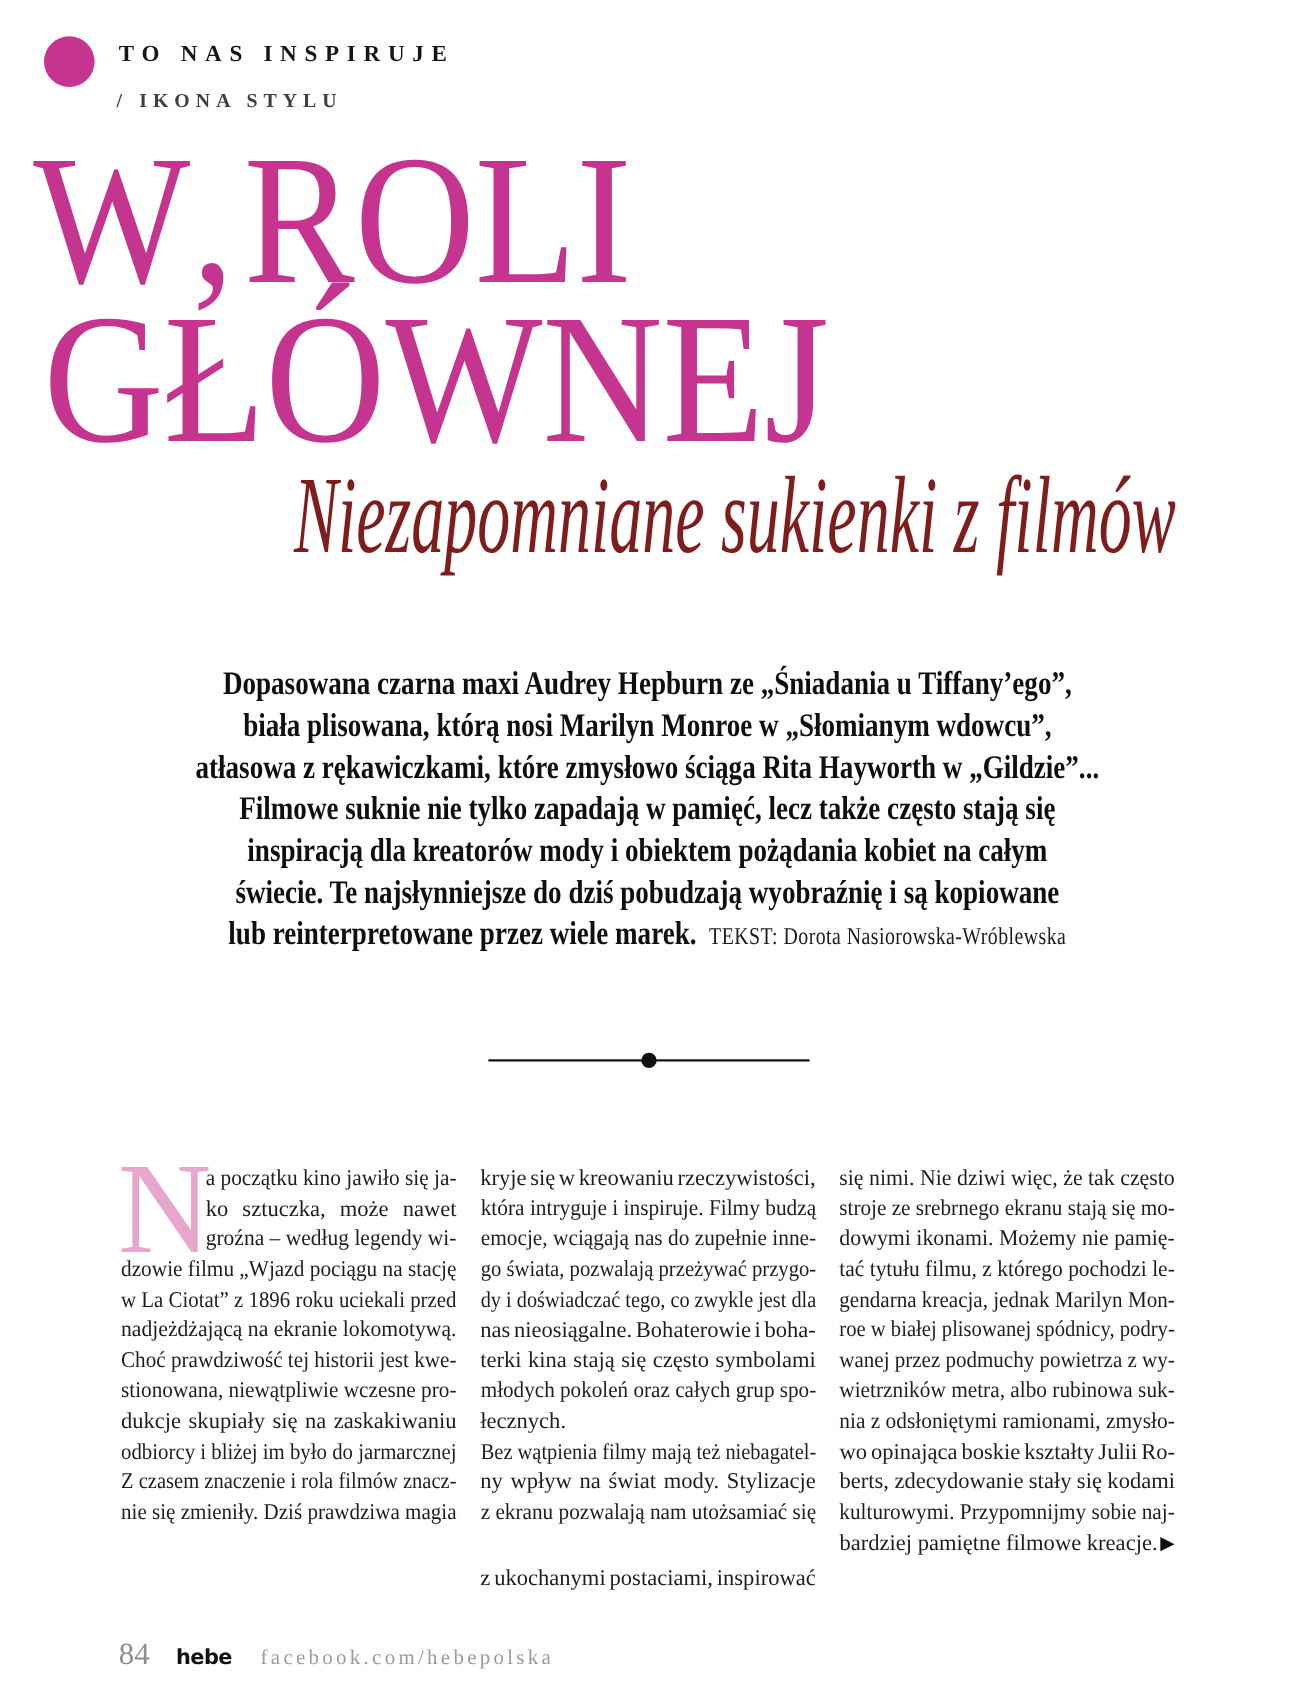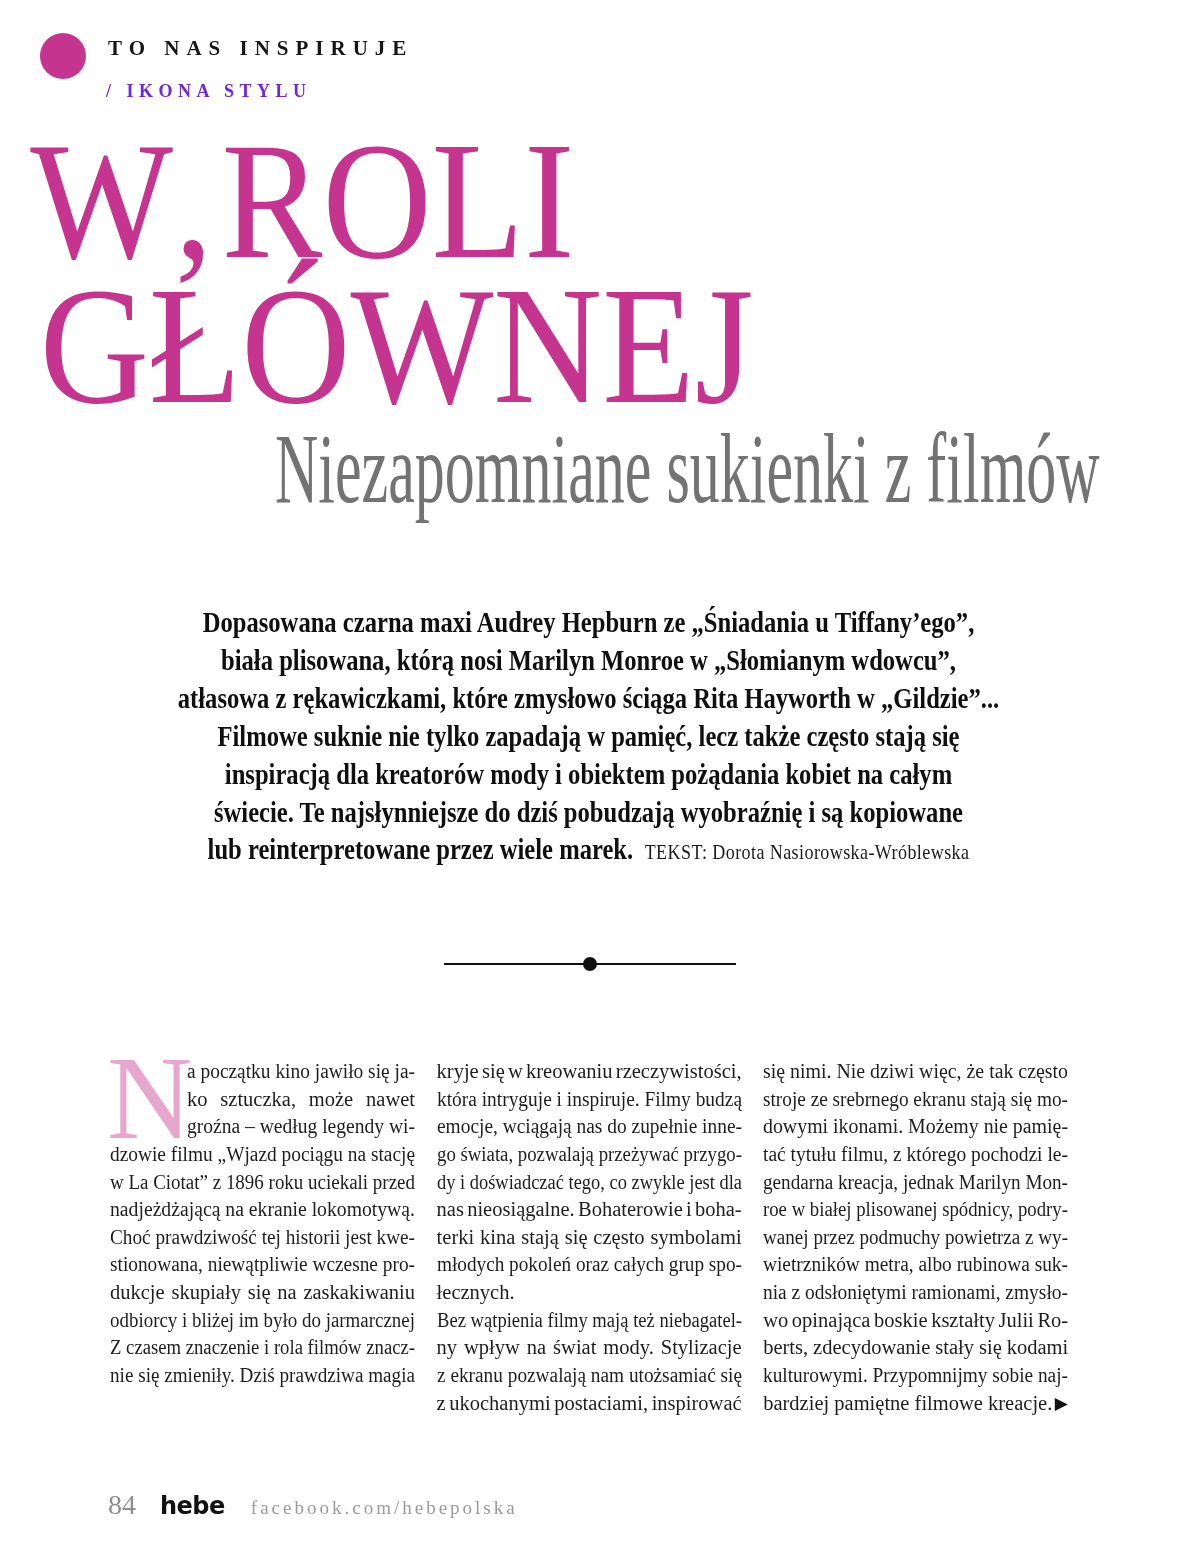--- a/index.html
+++ b/index.html
@@ -19,21 +19,21 @@
   }
   
   .headline{
     position:absolute;left:0;top:128px;width:100%;
     font-size:168px;line-height:145px;font-weight:400;
   }
   .headline .hl{display:inline-block;transform:scaleX(0.9);transform-origin:50% 50%;white-space:nowrap;}
   .headline .comma{display:inline-block;margin:0 10px 0 2px;}
   .subtitle{
     position:absolute;left:0;top:419px;width:100%;text-align:center;
-    font-size:100px;line-height:100px;color:#737373;
+    font-size:100px;line-height:100px;font-style:italic;color:#7f1d1d;
   }
   .subtitle .hl{display:inline-block;transform:scaleX(0.60);transform-origin:50% 50%;white-space:nowrap;}
   
   .intro{
     position:absolute;left:0;top:603px;width:100%;text-align:center;
     font-size:30px;line-height:37.9px;font-weight:700;color:#0f0f0f;
     transform:scaleX(0.82);transform-origin:50% 0;
   }
   .byline{font-size:22px;font-weight:400;margin-left:14px;letter-spacing:0.5px;color:#1a1a1a;}
   
@@ -50,31 +50,31 @@
     position:absolute;left:-3px;top:-18px;font-size:118px;line-height:118px;
     font-weight:400;
   }
   .lastline{display:flex;align-items:center;}
   .arrow{margin-left:auto;font-size:17px;color:#111;line-height:1;
     font-family:"DejaVu Sans",sans-serif;}
   
   .footer{position:absolute;left:108px;top:1489px;display:flex;align-items:baseline;}
   .page-num{font-size:28px;color:#8e8e8e;}
   .logo{font-family:"DejaVu Sans","Liberation Sans",sans-serif;font-weight:700;
-    font-size:24px;color:#111;margin-left:24px;letter-spacing:-0.5px;}
+    font-size:19px;color:#111;margin-left:24px;letter-spacing:-0.5px;}
   .fburl{font-size:19px;color:#9a9a9a;letter-spacing:3px;margin-left:26px;}
 </style>
 </head>
 <body>
 
 <div class="page">
 
   <div class="brand-dot" style="background: rgb(197, 53, 143);"></div>
   <div class="eyebrow-section">TO NAS INSPIRUJE</div>
-  <div class="eyebrow-sub" style="color: #6d28d9;">/ IKONA STYLU</div>
+  <div class="eyebrow-sub" style="color: #404040;">/ IKONA STYLU</div>
 
   <div class="headline" style="color: rgb(197, 53, 143);">
     <div><span class="hl"><span>W</span><span class="comma">,</span><span>ROLI</span></span></div>
     <div><span class="hl">GŁÓWNEJ</span></div>
   </div>
 
   <div class="subtitle"><span class="hl">Niezapomniane sukienki z filmów</span></div>
 
   <div class="intro">
     <div>Dopasowana czarna maxi Audrey Hepburn ze „Śniadania u Tiffany’ego”,</div>
@@ -115,21 +115,21 @@
       <div class="bl"><span style="transform: scaleX(0.9467);">emocje, wciągają nas do zupełnie inne-</span></div>
       <div class="bl"><span style="transform: scaleX(0.916002);">go świata, pozwalają przeżywać przygo-</span></div>
       <div class="bl"><span style="transform: scaleX(0.898959);">dy i doświadczać tego, co zwykle jest dla</span></div>
       <div class="bl"><span style="word-spacing: -1.88281px;">nas nieosiągalne. Bohaterowie i boha-</span></div>
       <div class="bl"><span style="word-spacing: 0.76875px;">terki kina stają się często symbolami</span></div>
       <div class="bl"><span style="transform: scaleX(0.938281);">młodych pokoleń oraz całych grup spo-</span></div>
       <div class="bl noj"><span>łecznych.</span></div>
       <div class="bl"><span style="transform: scaleX(0.906684);">Bez wątpienia filmy mają też niebagatel-</span></div>
       <div class="bl"><span style="word-spacing: 1.825px;">ny wpływ na świat mody. Stylizacje</span></div>
       <div class="bl"><span style="transform: scaleX(0.941721);">z ekranu pozwalają nam utożsamiać się</span></div>
-      <div class="bl"><span style="word-spacing: -1.56771px;">z ukochanymi postaciami, inspirować</span></div>
+      <div class="bl"><span style="word-spacing: -1.56771px; margin-top: 32px;">z ukochanymi postaciami, inspirować</span></div>
     </div>
     <div class="col">
       <div class="bl"><span style="transform: scaleX(0.968879);">się nimi. Nie dziwi więc, że tak często</span></div>
       <div class="bl"><span style="transform: scaleX(0.939998);">stroje ze srebrnego ekranu stają się mo-</span></div>
       <div class="bl"><span style="transform: scaleX(0.968734);">dowymi ikonami. Możemy nie pamię-</span></div>
       <div class="bl"><span style="transform: scaleX(0.951592);">tać tytułu filmu, z którego pochodzi le-</span></div>
       <div class="bl"><span style="transform: scaleX(0.93509);">gendarna kreacja, jednak Marilyn Mon-</span></div>
       <div class="bl"><span style="transform: scaleX(0.914714);">roe w białej plisowanej spódnicy, podry-</span></div>
       <div class="bl"><span style="transform: scaleX(0.931876);">wanej przez podmuchy powietrza z wy-</span></div>
       <div class="bl"><span style="transform: scaleX(0.944867);">wietrzników metra, albo rubinowa suk-</span></div>

